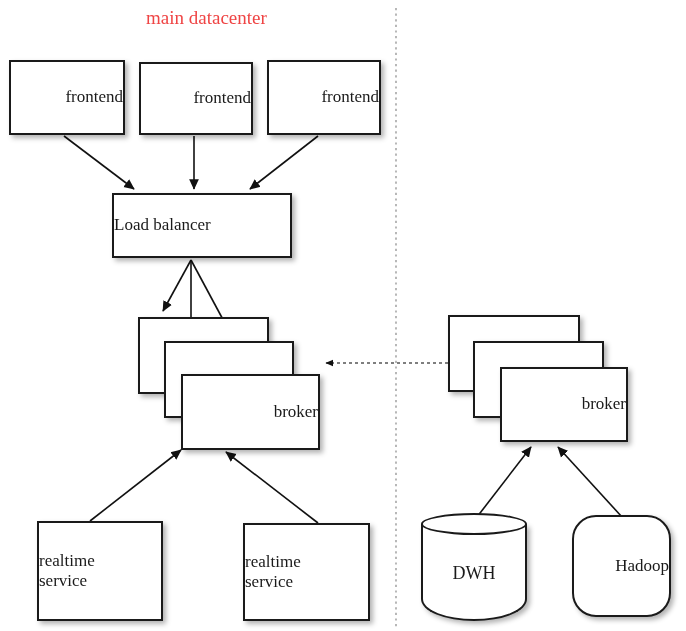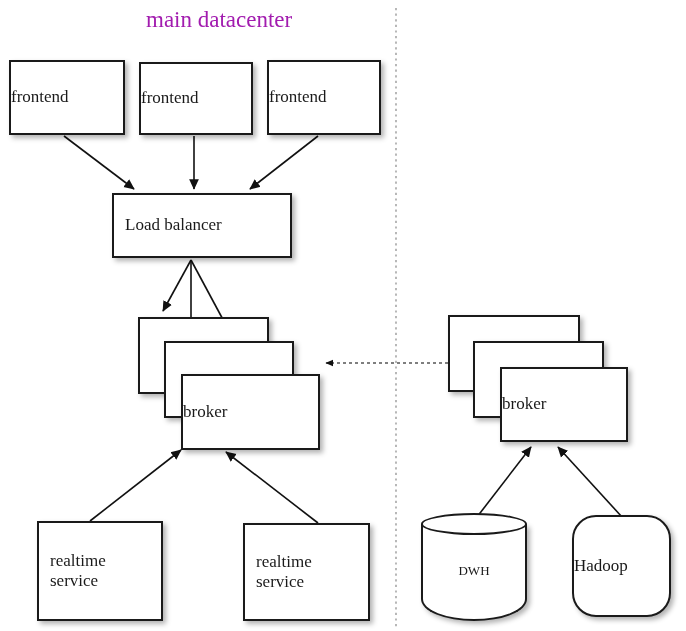--- a/index.html
+++ b/index.html
@@ -21,43 +21,43 @@
   #edge-layer {
     position: absolute;
     left: 0;
     top: 0;
     width: 686px;
     height: 631px;
     pointer-events: none;
   }
   .zone-title {
     position: absolute;
-    font-size: 23px;
+    font-size: 19px;
     line-height: 1;
     white-space: nowrap;
-    color: #a21caf;
+    color: #ef4444;
   }
   .node {
     position: absolute;
     box-sizing: border-box;
     background: #ffffff;
     border: 2px solid #1a1a1a;
     box-shadow: 3px 3px 5px rgba(0,0,0,0.30);
     display: flex;
     align-items: center;
     font-size: 17px;
     color: #1a1a1a;
   }
   .node.center-label {
-    justify-content: flex-start;
+    justify-content: flex-end;
     text-align: center;
   }
   .node.left-label {
     justify-content: flex-start;
-    padding-left: 11px;
+    padding-left: 0;
     text-align: left;
   }
   .node .label {
     line-height: 1.18;
     white-space: pre-line;
   }
   .stack-back {
     background: #ffffff;
     border: 2px solid #1a1a1a;
     box-shadow: 3px 3px 5px rgba(0,0,0,0.30);
@@ -85,21 +85,21 @@
     box-sizing: border-box;
     background: #ffffff;
     border: 2px solid #1a1a1a;
     border-radius: 50%;
   }
   .cyl-label {
     position: absolute;
     left: 0;
     width: 100%;
     text-align: center;
-    font-size: 13px;
+    font-size: 18px;
     color: #1a1a1a;
   }
   .rounded-node {
     border-radius: 24px;
   }
 </style>
 </head>
 <body>
 
 <div id="canvas">

